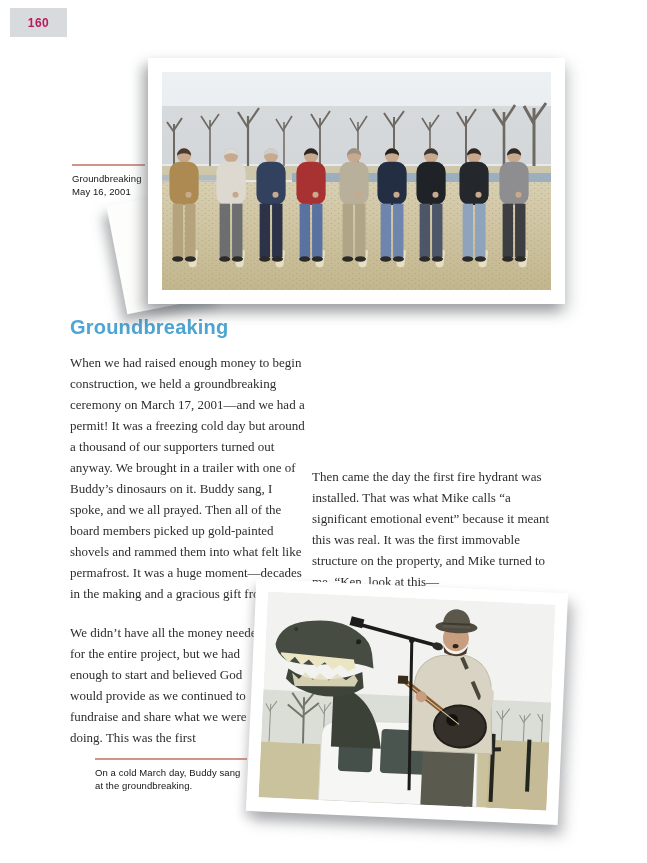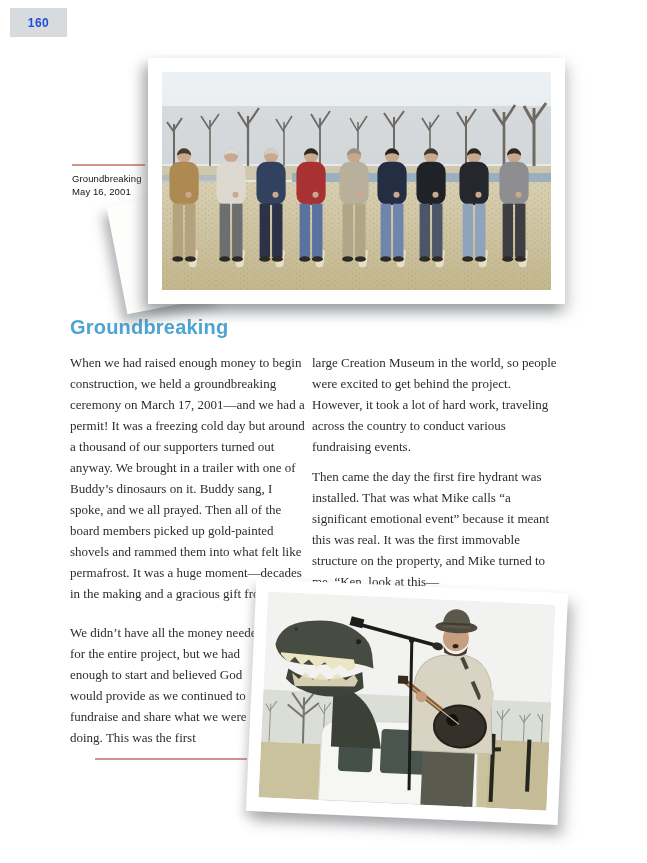--- a/index.html
+++ b/index.html
@@ -3,21 +3,21 @@
 <meta charset="utf-8">
 <style>
   * { margin:0; padding:0; box-sizing:border-box; }
   html,body { width:647px; height:863px; background:#ffffff; overflow:hidden;
               font-family:"Liberation Sans", sans-serif; }
   .page { position:relative; width:647px; height:863px; background:#fff; }
 
   
   .badge { position:absolute; left:10px; top:8px; width:57px; height:29px;
            background:var(--badge_gray,#d8dbdd); display:flex; align-items:center; justify-content:center;
-           font-weight:bold; font-size:12px; color:#1d4ed8; letter-spacing:.5px; }
+           font-weight:bold; font-size:12px; color:#be185d; letter-spacing:.5px; }
 
   
   .photo-frame { position:absolute; background:#fff; }
   .photo-frame svg { display:block; }
   .photo1 { left:148px; top:58px; width:417px; height:246px; padding:14px;
             box-shadow:-6px 7px 12px rgba(90,95,100,.45), 4px 8px 14px rgba(120,125,130,.35); z-index:3; }
   .stacked-photo { position:absolute; left:116px; top:196px; width:96px; height:110px; background:#fdfdfc;
             transform:rotate(-11deg); box-shadow:-6px 8px 12px rgba(100,104,108,.5); z-index:2; }
   .photo2 { left:251px; top:586px; width:312px; height:232px; padding:12px;
             transform:rotate(2.6deg); transform-origin:50% 50%;
@@ -124,25 +124,25 @@
   <div class="caption caption1">
     <span class="rule"></span>
     <div>Groundbreaking</div>
     <div>May 16, 2001</div>
   </div>
 
   <h1 class="heading">Groundbreaking</h1>
 
   <p class="para col-left-p1">When we had raised enough money to begin construction, we held a groundbreaking ceremony on March 17, 2001—and we had a permit! It was a freezing cold day but around a thousand of our supporters turned out anyway. We brought in a trailer with one of Buddy’s dinosaurs on it. Buddy sang, I spoke, and we all prayed. Then all of the board members picked up gold-painted shovels and rammed them into what felt like permafrost. It was a huge moment—decades in the making and a gracious gift from God.</p>
   <p class="para col-left-p2">We didn’t have all the money needed for the entire project, but we had enough to start and believed God would provide as we continued to fundraise and share what we were doing. This was the first</p>
-  <p class="para col-right-p1">large Creation Museum in the world, so people were excited to get behind the project. However, it took a lot of hard work, traveling across the country to conduct various fundraising events.</p>
   <p class="para col-right-p2">Then came the day the first fire hydrant was installed. That was what Mike calls “a significant emotional event” because it meant this was real. It was the first immovable structure on the property, and Mike turned to me, “Ken, look at this—</p>
 
   <div class="caption caption2">
     <span class="rule"></span>
+    <div>On a cold March day, Buddy sang at the groundbreaking.</div>
   </div>
 
   <div class="photo-frame photo2">
     <svg width="288" height="206" viewBox="0 0 288 206">
       <rect width="288" height="206" fill="#f2f3f1"></rect>
       <rect y="98" width="288" height="52" fill="#dbddd7"></rect>
       <g stroke="#8f9288" stroke-width="1" fill="none">
         <path d="M8,150 V112 M8,120 l-5,-8 M8,118 l6,-9"></path>
         <path d="M62,150 V110 M62,120 l-6,-9 M62,117 l6,-9"></path>
         <path d="M240,150 V108 M240,118 l-6,-9 M240,116 l7,-10"></path>

